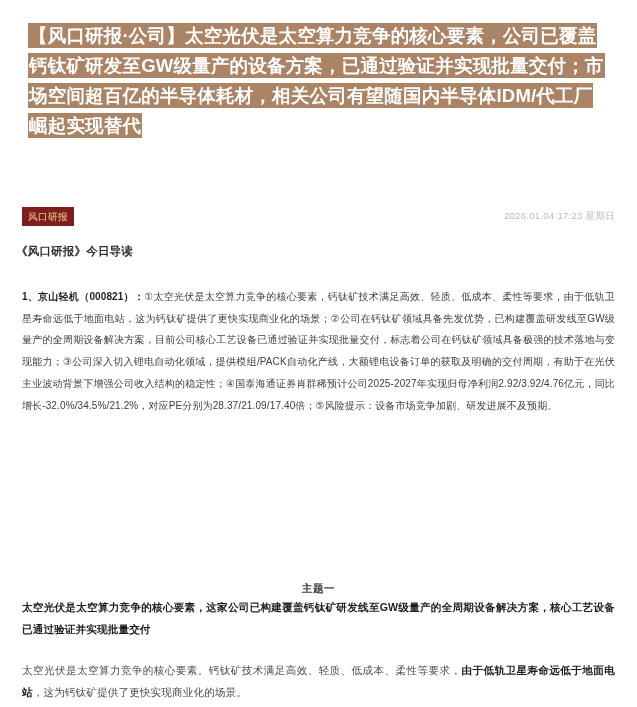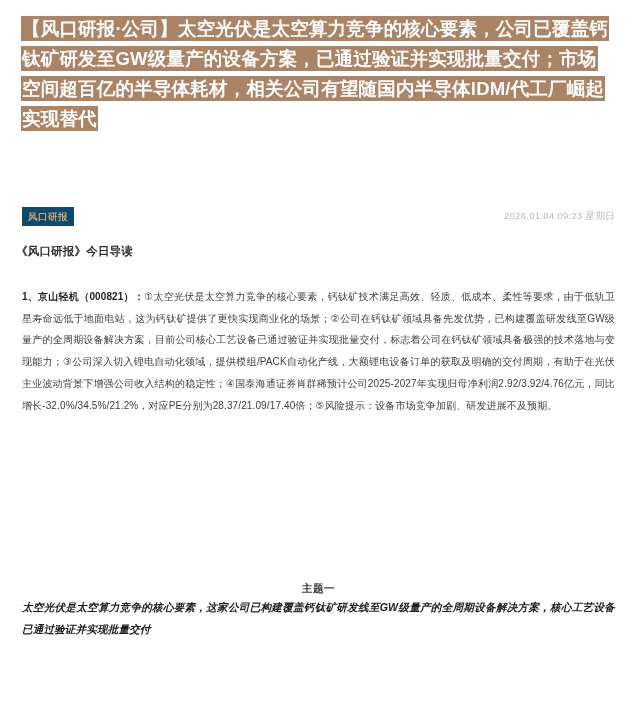--- a/index.html
+++ b/index.html
@@ -28,21 +28,21 @@
   .headline {
     padding: 14px 22px 0 22px;
     box-sizing: border-box;
   }
   .headline-text {
     font-size: 18.5px;
     font-weight: bold;
     line-height: 1.62;
     letter-spacing: 0.2px;
     color: #ffffff;
-    margin: 0;
+    margin: 7px;
     word-break: break-all;
   }
   .headline-text .hl {
     background-color: #ab8365;
     box-shadow: 0 0 0 1px #ab8365;
     padding: 1px 0;
     -webkit-box-decoration-break: clone;
     box-decoration-break: clone;
   }
 
@@ -51,21 +51,21 @@
     position: absolute;
     left: 22px;
     right: 22px;
     top: 207px;
     display: flex;
     align-items: center;
     justify-content: space-between;
   }
   .source-badge {
     display: inline-block;
-    background: #0c4a6e;
+    background: #7f1d1d;
     color: #c9a26d;
     font-size: 9.5px;
     font-weight: bold;
     line-height: 1;
     padding: 4.5px 6px;
     letter-spacing: 0.5px;
   }
   .timestamp {
     font-size: 9.5px;
     color: #b9b9b9;
@@ -118,21 +118,20 @@
     color: #3a3a3a;
     letter-spacing: 0.5px;
   }
 
   
   .topic-body {
     position: absolute;
     left: 22px;
     right: 22px;
     top: 597px;
-    font-style: italic;
   }
   .topic-lede {
     font-size: 10.6px;
     line-height: 21.5px;
     font-weight: bold;
     color: #1d1d1d;
     margin: 0 0 20px 0;
     text-align: justify;
     text-justify: inter-ideograph;
     word-break: break-all;
@@ -157,28 +156,29 @@
 <body>
 
 <div class="page">
 
   <div class="headline">
     <div class="headline-text"><span class="hl">【风口研报·公司】太空光伏是太空算力竞争的核心要素，公司已覆盖钙钛矿研发至GW级量产的设备方案，已通过验证并实现批量交付；市场空间超百亿的半导体耗材，相关公司有望随国内半导体IDM/代工厂崛起实现替代</span></div>
   </div>
 
   <div class="meta-row">
     <span class="source-badge">风口研报</span>
-    <span class="timestamp">2026.01.04 09:23 星期日</span>
+    <span class="timestamp">2026.01.04 17:23 星期日</span>
   </div>
 
   <div class="lead-heading">《风口研报》今日导读</div>
 
   <div class="body-area">
     <p class="para"><span class="lead">1、京山轻机（000821）：</span><span>①太空光伏是太空算力竞争的核心要素，钙钛矿技术满足高效、轻质、低成本、柔性等要求，由于低轨卫星寿命远低于地面电站，这为钙钛矿提供了更快实现商业化的场景；②公司在钙钛矿领域具备先发优势，已构建覆盖研发线至GW级量产的全周期设备解决方案，目前公司核心工艺设备已通过验证并实现批量交付，标志着公司在钙钛矿领域具备极强的技术落地与变现能力；③公司深入切入锂电自动化领域，提供模组/PACK自动化产线，大额锂电设备订单的获取及明确的交付周期，有助于在光伏主业波动背景下增强公司收入结构的稳定性；④国泰海通证券肖群稀预计公司2025-2027年实现归母净利润2.92/3.92/4.76亿元，同比增长-32.0%/34.5%/21.2%，对应PE分别为28.37/21.09/17.40倍；⑤风险提示：设备市场竞争加剧、研发进展不及预期。</span></p>
   </div>
 
   <div class="topic-heading">主题一</div>
 
   <div class="topic-body">
     <p class="topic-lede">太空光伏是太空算力竞争的核心要素，这家公司已构建覆盖钙钛矿研发线至GW级量产的全周期设备解决方案，核心工艺设备已通过验证并实现批量交付</p>
+    <p class="topic-para"><span>太空光伏是太空算力竞争的核心要素。钙钛矿技术满足高效、轻质、低成本、柔性等要求，</span><b>由于低轨卫星寿命远低于地面电站</b><span>，这为钙钛矿提供了更快实现商业化的场景。</span></p>
   </div>
 
 </div>
 
 </body></html>

